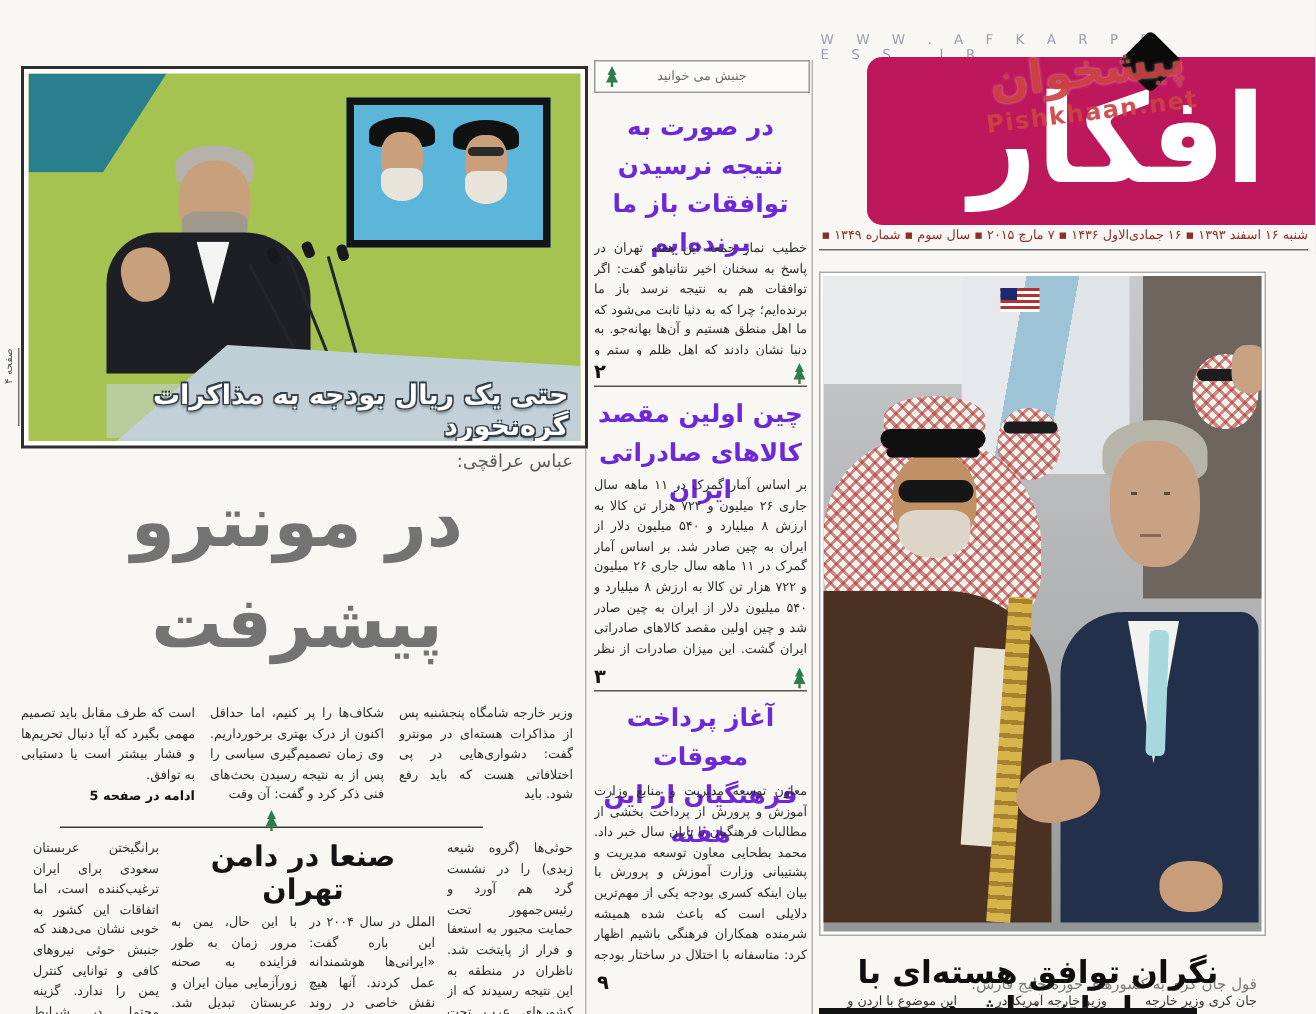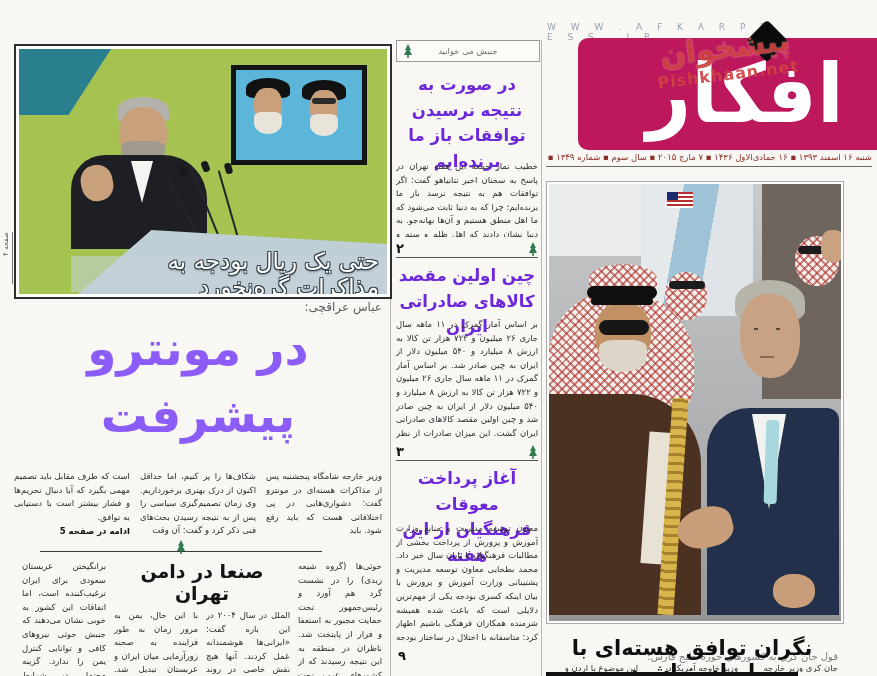--- a/index.html
+++ b/index.html
@@ -39,26 +39,26 @@
   .todaybox .tree{position:absolute;left:6px;top:3px;}
   .rc-head{left:396px;width:142px;font-size:16.5px;font-weight:800;line-height:1.55;text-align:center;color:#6d28d9;}
   .rc-body{left:396px;width:142px;font-size:8.5px;}
   .marker{left:396px;width:142px;height:15px;border-bottom:1px solid #555;display:flex;justify-content:space-between;align-items:flex-end;padding-bottom:1px;}
   .marker .num{font-size:13px;font-weight:bold;color:#111;}
   
   .lphoto{left:14px;top:44px;width:368px;height:245px;background:#fff;border:2px solid #2e2e2e;padding:3px;}
   .lscene{position:relative;width:100%;height:100%;overflow:hidden;background:#a6c352;}
   .caption-strip{position:absolute;left:52px;right:0;bottom:2px;height:36px;background:rgba(198,210,216,.55);
       display:flex;align-items:center;justify-content:flex-end;padding:0 8px;}
-  .caption-strip span{font-size:23px;font-weight:400;color:#fff;
+  .caption-strip span{font-size:18px;font-weight:700;color:#fff;
       text-shadow:-1px -1px 0 #33404a,1px -1px 0 #33404a,-1px 1px 0 #33404a,1px 1px 0 #33404a,0 2px 2px rgba(0,0,0,.4);}
   .sidenote{left:2px;top:232px;writing-mode:vertical-rl;transform:rotate(180deg);font-size:7px;color:#555;border-left:1px solid #777;padding-left:2px;height:52px;}
   
   .byline{left:14px;top:300px;width:368px;font-size:12px;color:#5c5c5c;}
-  .bighead{left:14px;top:316px;width:368px;text-align:center;font-size:47px;font-weight:900;line-height:1.42;color:#8b5cf6;}
+  .bighead{left:14px;top:316px;width:368px;text-align:center;font-size:47px;font-weight:900;line-height:1.42;color:#737373;}
   .lead-cols{left:14px;top:470px;width:368px;height:76px;display:flex;gap:10px;overflow:hidden;}
   .lead-cols .col{flex:1;font-size:8.5px;}
   .more{font-weight:bold;color:#111;margin-top:2px;}
   .ldiv{left:40px;top:551px;width:282px;border-bottom:1px solid #3a3a3a;}
   .ldiv .tree{position:absolute;left:50%;top:-11px;transform:translateX(-50%);}
   .sanaa{left:14px;top:560px;width:368px;height:116px;display:flex;gap:8px;overflow:hidden;}
   .sanaa .scol{width:84px;font-size:8.5px;}
   .sanaa .smid{width:176px;}
   .sanaa-head{text-align:center;font-size:19px;font-weight:900;color:#141414;margin:0 0 5px 0;}
   .sanaa .inner{display:flex;gap:8px;}

